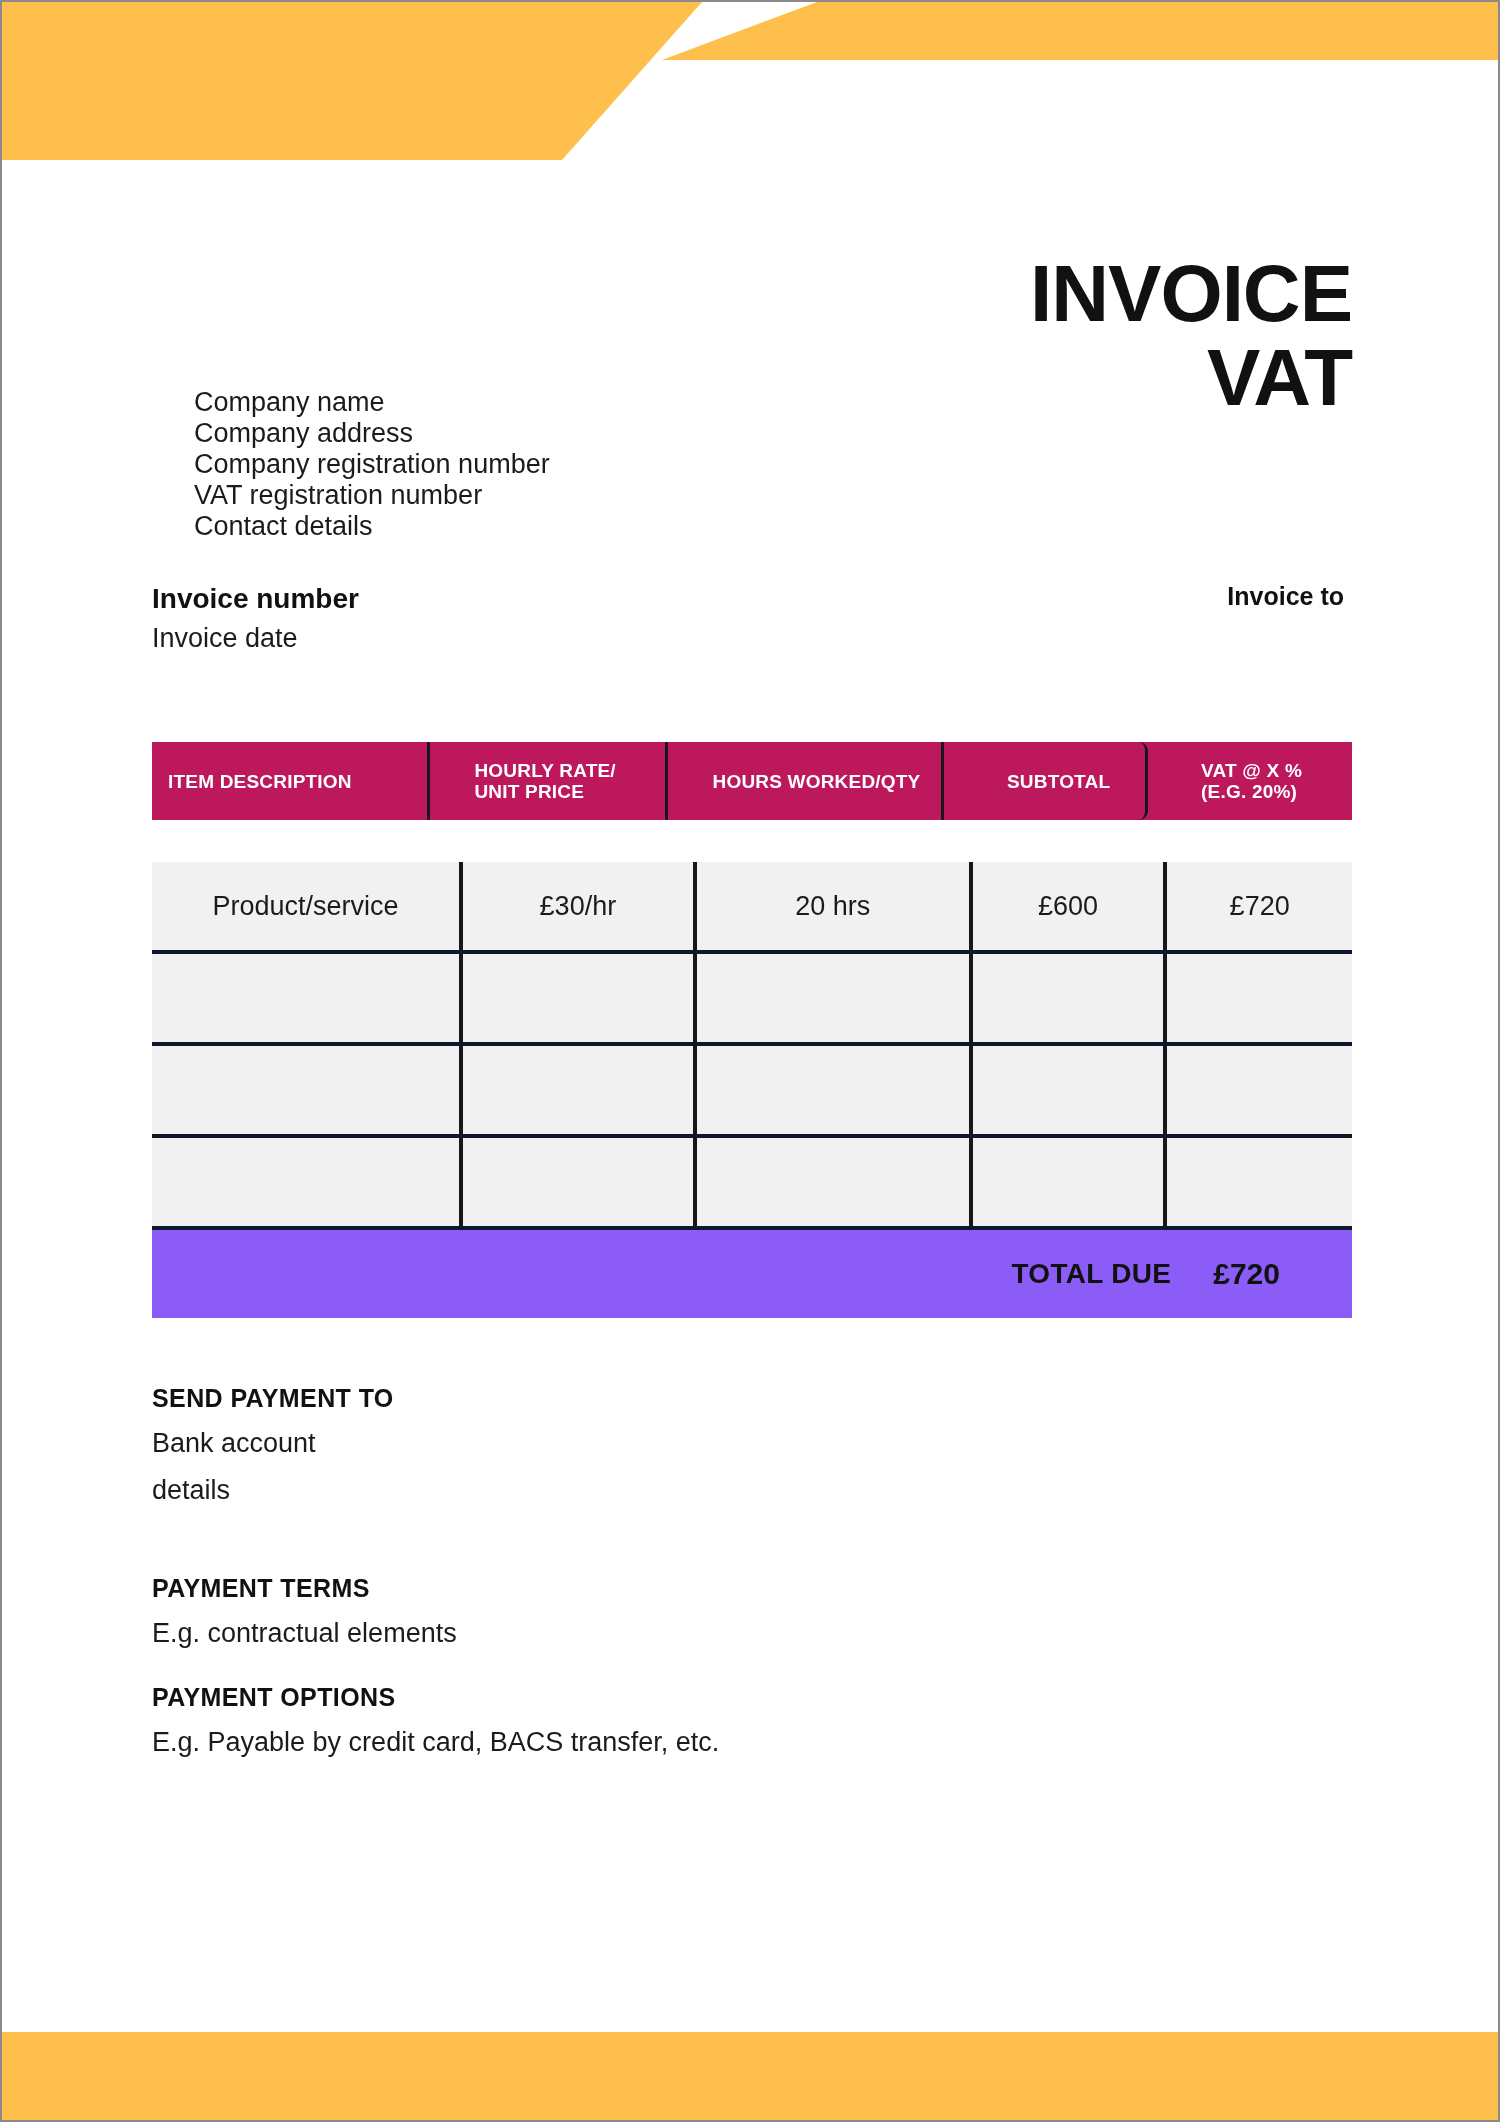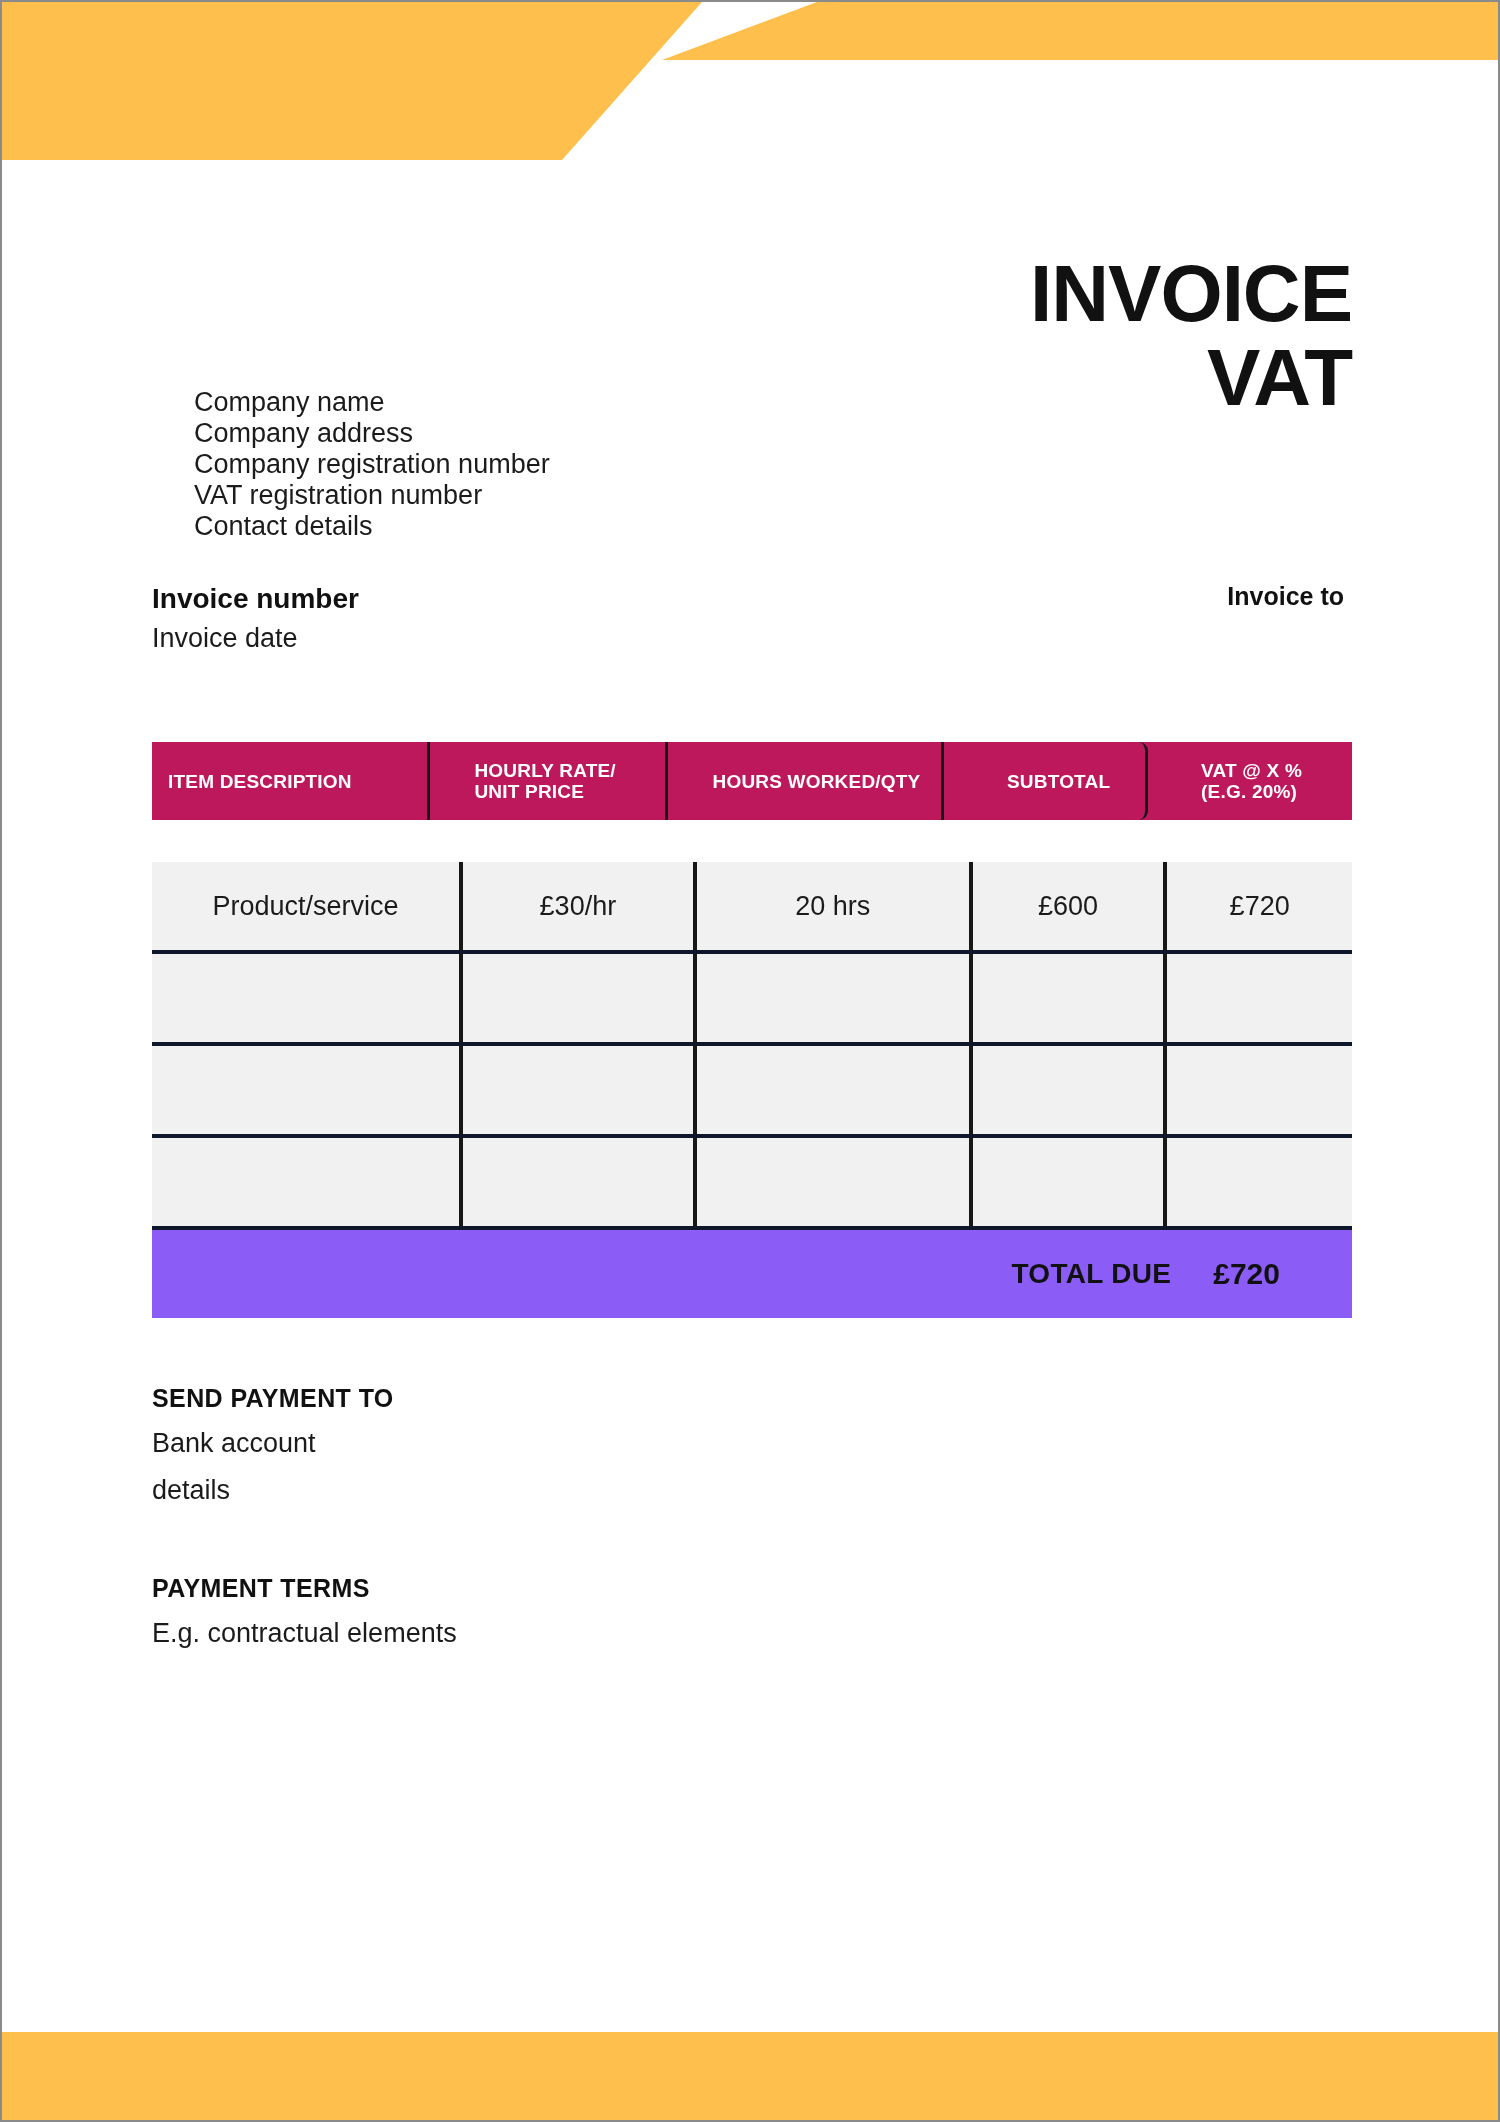--- a/index.html
+++ b/index.html
@@ -292,18 +292,22 @@
         <div class="sec-title">SEND PAYMENT TO</div>
         <div class="sec-line">Bank account</div>
         <div class="sec-line">details</div>
       </div>
 
       <div class="sec sec-gap">
         <div class="sec-title">PAYMENT TERMS</div>
         <div class="sec-line">E.g. contractual elements</div>
       </div>
 
+      <div class="sec">
+        <div class="sec-title">PAYMENT OPTIONS</div>
+        <div class="sec-line">E.g. Payable by credit card, BACS transfer, etc.</div>
+      </div>
 
     </div>
   </div>
 
   <div class="footer-band"></div>
 </div>
 
 </body></html>

